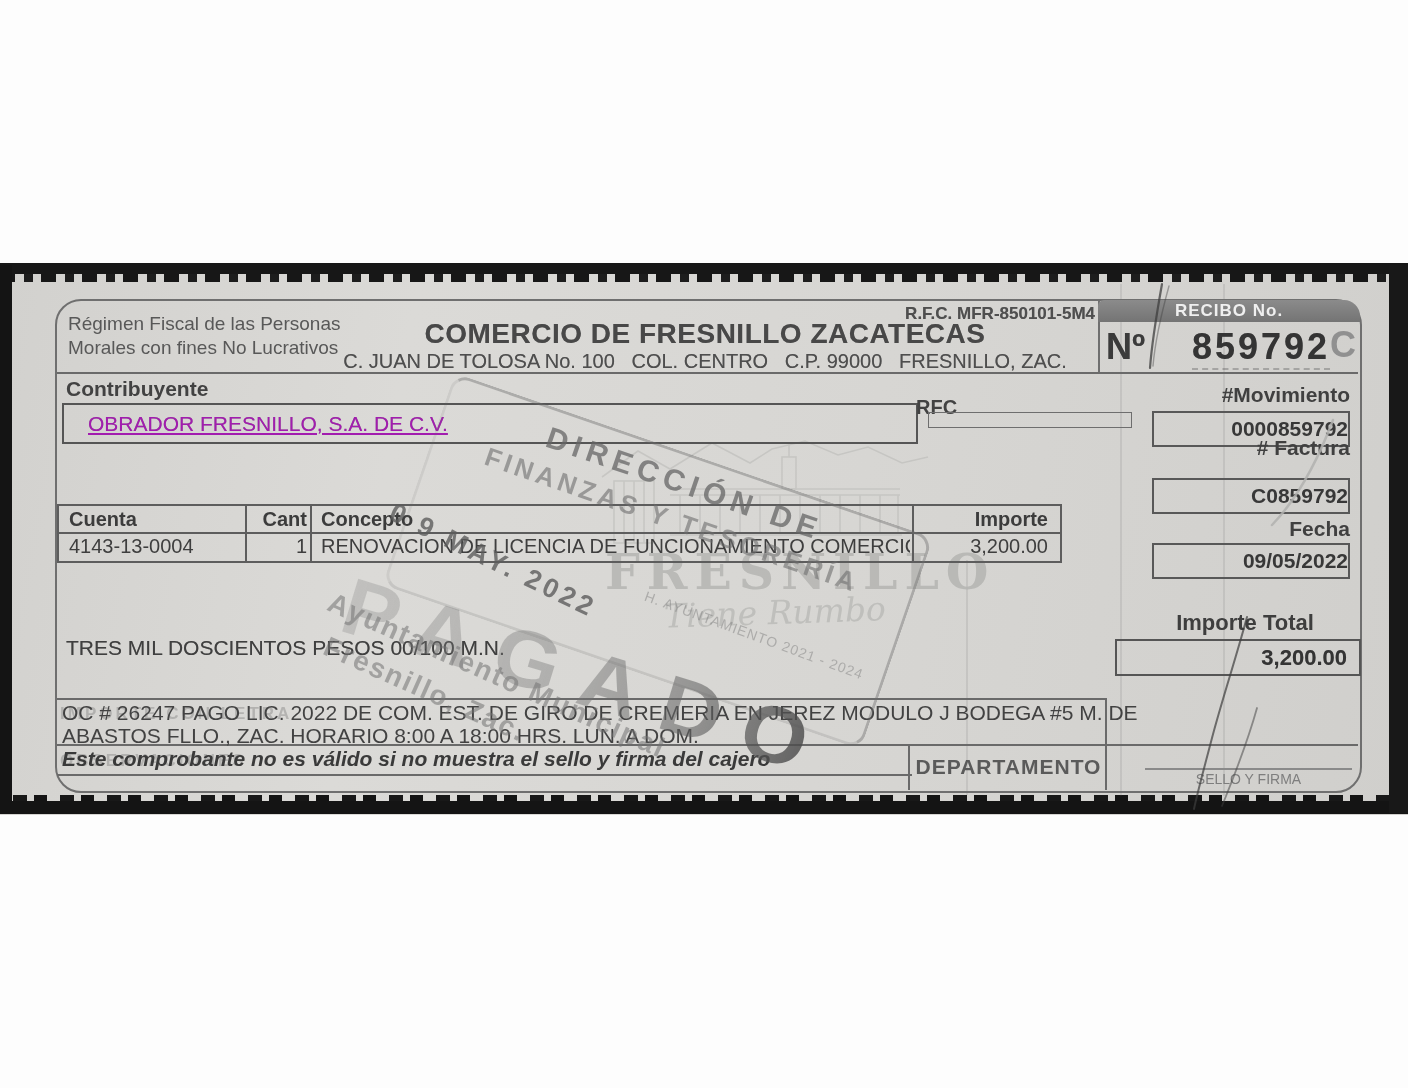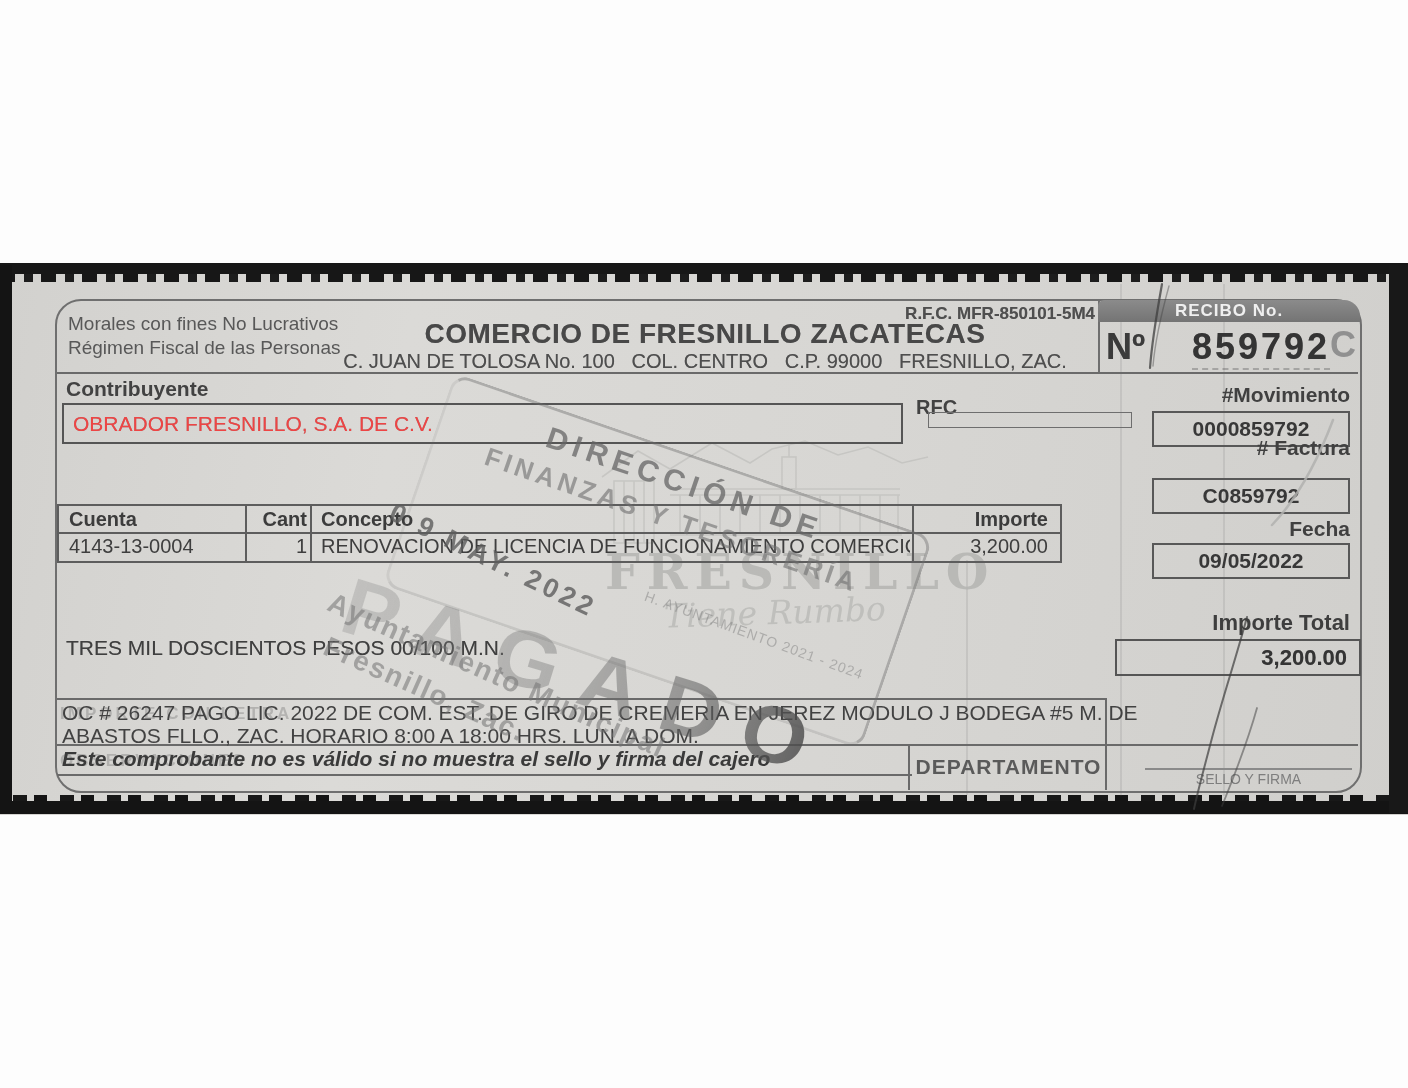--- a/index.html
+++ b/index.html
@@ -30,33 +30,33 @@
   .recibo-box{left:1098px;top:300px;width:262px;height:72px;border-left:2px solid #6f6f6f;}
   .recibo-bar{left:1098px;top:300px;width:262px;height:22px;background:linear-gradient(#8b8b8b,#747474);
               border-radius:6px 16px 0 0;color:#efefef;font-weight:bold;font-size:17px;letter-spacing:1px;
               text-align:center;line-height:22px;}
   .recibo-no{left:1106px;top:326px;font-weight:bold;font-size:36px;color:#3b3b3b;}
   .recibo-num{left:1192px;top:326px;font-weight:bold;font-size:36px;letter-spacing:3px;color:#343434;
               border-bottom:2px dashed rgba(80,80,80,.35);}
   .recibo-series{left:1330px;top:324px;font-size:36px;font-weight:bold;color:#909090;}
   .label-b{font-weight:bold;font-size:21px;color:#424242;}
   .contrib-box{left:62px;top:403px;width:828px;height:37px;border:2.5px solid #555;
-               font-size:21px;color:#ef4444;line-height:37px;padding-left:9px;}
+               font-size:21px;color:#a21caf;line-height:37px;padding-left:24px;text-decoration:underline;}
   .rfc-thin{left:928px;top:412px;width:202px;height:14px;border:1.5px solid #6e6e6e;}
   .rlabel{width:200px;text-align:right;font-weight:bold;font-size:21px;color:#404040;}
-  .rbox{left:1152px;width:194px;height:32px;border:2px solid #585858;text-align:center;
+  .rbox{left:1152px;width:194px;height:32px;border:2px solid #585858;text-align:right;
         font-weight:bold;font-size:21px;color:#383838;line-height:32px;}
   
   .tbl{left:57px;top:504px;width:1001px;height:55px;border:2px solid #5d5d5d;}
   .tbl .iv{position:absolute;top:0;width:2px;height:55px;background:#5d5d5d;}
   .tbl .ih{position:absolute;left:0;top:26px;width:1001px;height:2px;background:#5d5d5d;}
   .cell{position:absolute;font-size:20px;color:#3e3e3e;overflow:hidden;white-space:nowrap;}
   .hd{font-weight:bold;color:#3c3c3c;}
   .amount-words{left:66px;top:636px;font-size:21px;color:#3f3f3f;}
-  .total-label{left:1140px;top:610px;width:210px;text-align:right;font-weight:bold;font-size:22px;color:#3e3e3e;}
+  .total-label{left:1140px;top:610px;width:210px;text-align:center;font-weight:bold;font-size:22px;color:#3e3e3e;}
   .total-box{left:1115px;top:639px;width:230px;height:33px;border:2px solid #555;
              font-weight:bold;font-size:22px;color:#343434;line-height:33px;text-align:right;padding-right:12px;}
   .oc{left:62px;font-size:21px;color:#424242;white-space:nowrap;}
   .faint-label{font-size:17px;letter-spacing:3px;color:rgba(110,110,110,.35);font-weight:bold;}
   .validity{left:62px;top:747px;font-weight:bold;font-style:italic;font-size:21px;color:#3a3a3a;}
   .dept{left:912px;top:755px;width:193px;text-align:center;font-weight:bold;font-size:21px;color:#5a5a5a;letter-spacing:1px;}
   .sello-line{left:1145px;top:768px;width:207px;height:1.5px;background:#8a8a8a;}
   .sello{left:1145px;top:771px;width:207px;text-align:center;font-size:14px;color:#7e7e7e;}
   
   .wm-name{left:605px;top:543px;width:330px;text-align:center;font-family:"DejaVu Serif","Liberation Serif",serif;
@@ -125,22 +125,22 @@
       <line x1="189" y1="6" x2="189" y2="20"></line>
     </g>
   </svg>
   <div class="abs wm-name">FRESNILLO</div>
   <div class="abs wm-slogan">Tiene Rumbo</div>
 
   <div class="abs form-border"></div>
   <div class="abs hline" style="left:57px;top:372px;width:1301px;"></div>
 
   <div class="abs regimen">
+    <div>Régimen Fiscal de las Personas</div>
     <div>Morales con fines No Lucrativos</div>
-    <div>Régimen Fiscal de las Personas</div>
   </div>
   <div class="abs rfc-issuer ink">R.F.C. MFR-850101-5M4</div>
   <div class="abs title ink">COMERCIO DE FRESNILLO ZACATECAS</div>
   <div class="abs address ink">C. JUAN DE TOLOSA No. 100   COL. CENTRO   C.P. 99000   FRESNILLO, ZAC.</div>
 
   <div class="abs recibo-box"></div>
   <div class="abs recibo-bar">RECIBO No.</div>
   <div class="abs recibo-no ink">Nº</div>
   <div class="abs recibo-num ink">859792</div>
   <div class="abs recibo-series">C</div>

